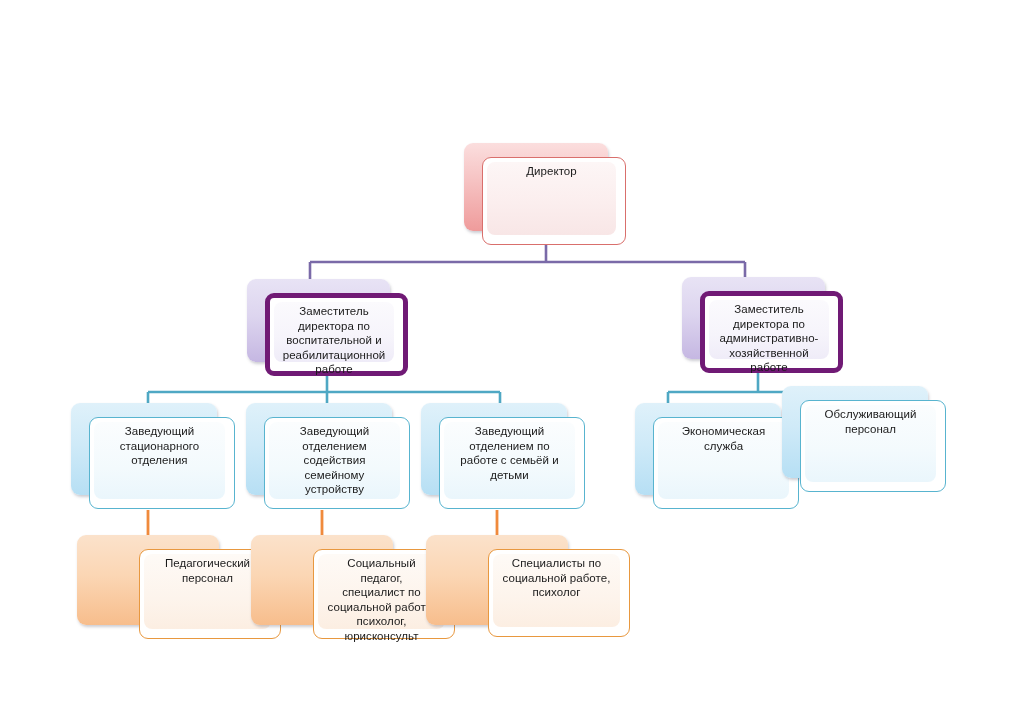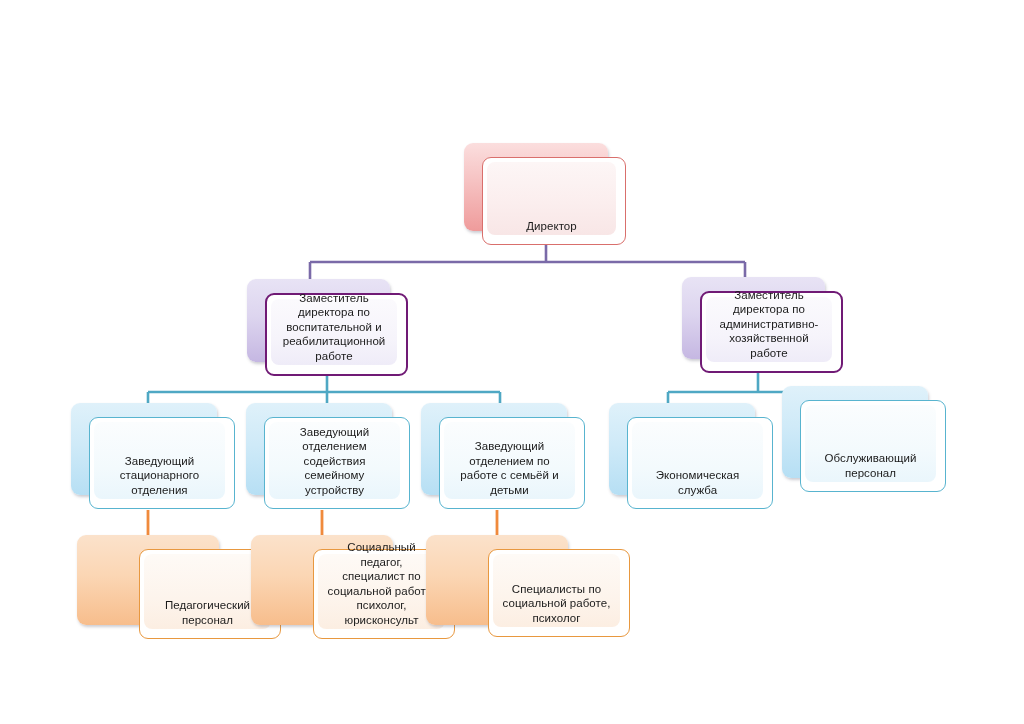--- a/index.html
+++ b/index.html
@@ -58,21 +58,21 @@
 
   
   .node-inner {
     position: absolute;
     left: 4px;
     top: 4px;
     right: 9px;
     bottom: 9px;
     border-radius: 8px;
     display: flex;
-    align-items: flex-end;
+    align-items: flex-start;
     justify-content: center;
     text-align: center;
     box-sizing: border-box;
     padding: 2px 7px;
   }
 
   .node-label {
     font-size: 11.5px;
     line-height: 14.5px;
     color: #1a1a1a;
@@ -88,21 +88,21 @@
   }
   .v-red .node-card { border: 1px solid #d96f6c; }
   .v-red .node-inner {
     background: linear-gradient(180deg, #fdf6f6 0%, #fbeeee 55%, #f8e6e6 100%);
   }
 
   
   .v-purple .node-plate {
     background: linear-gradient(180deg, #e8e3f5 0%, #ddd5ef 45%, #c5b7e2 100%);
   }
-  .v-purple .node-card { border: 2px solid #701a75; }
+  .v-purple .node-card { border: 5px solid #701a75; }
   .v-purple .node-inner {
     background: linear-gradient(180deg, #fbfafd 0%, #f6f4fb 60%, #efecf8 100%);
   }
 
   
   .v-blue .node-plate {
     background: linear-gradient(180deg, #dff1fa 0%, #cfeaf8 45%, #b6dff4 100%);
   }
   .v-blue .node-card { border: 1px solid #58b4cf; }
   .v-blue .node-inner {
@@ -216,21 +216,21 @@
     <div class="node-card" style="left:18px; top:14px; width:146px; height:92px;">
       <div class="node-inner">
         <span class="node-label">Заведующий
 отделением по
 работе с семьёй и
 детьми</span>
       </div>
     </div>
   </div>
 
-  <div class="node v-blue" style="left:609px; top:403px; width:164px; height:106px;">
+  <div class="node v-blue" style="left:635px; top:403px; width:164px; height:106px;">
     <div class="node-plate" style="width:146px; height:92px;"></div>
     <div class="node-card" style="left:18px; top:14px; width:146px; height:92px;">
       <div class="node-inner">
         <span class="node-label">Экономическая
 служба</span>
       </div>
     </div>
   </div>
 
   <div class="node v-blue" style="left:782px; top:386px; width:164px; height:106px;">

